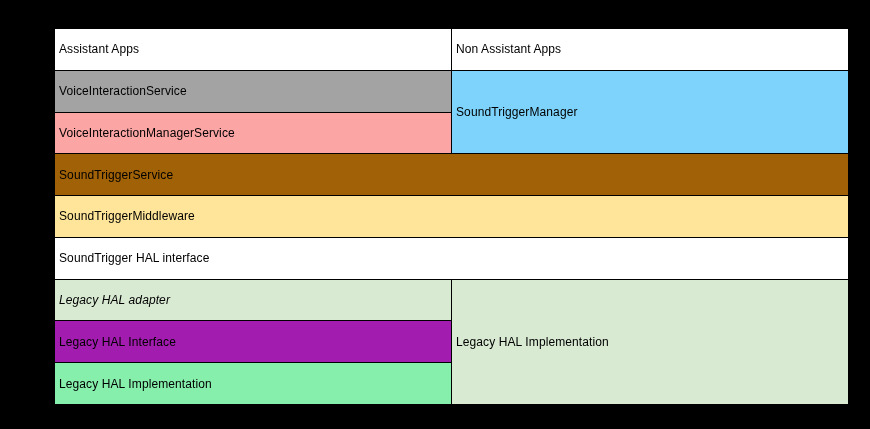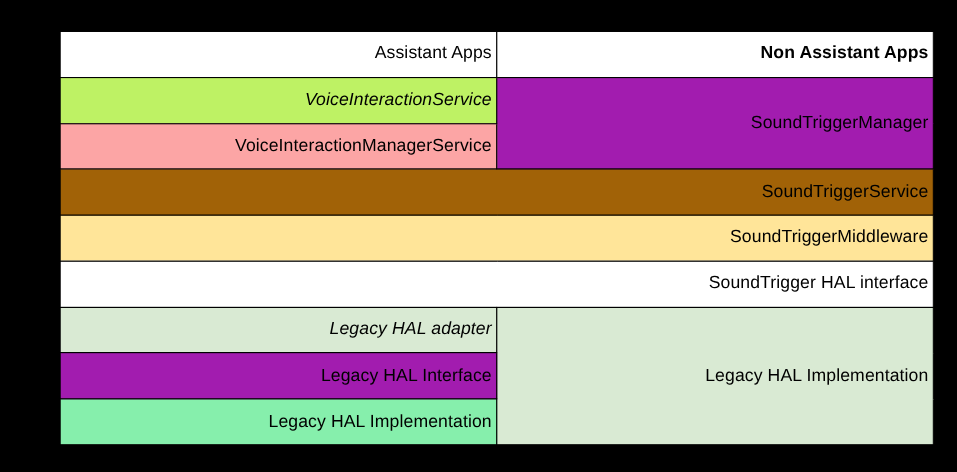--- a/index.html
+++ b/index.html
@@ -25,45 +25,45 @@
     width: 795px;
     height: 376px;
     border-collapse: collapse;
     table-layout: fixed;
   }
   table.stack tr {
     height: 41.77px;
   }
   table.stack td {
     border: 1px solid #000000;
-    text-align: right;
+    text-align: left;
     vertical-align: middle;
-    font-size: 16px;
+    font-size: 12px;
     color: #000000;
     padding: 0 4px;
     letter-spacing: 0.1px;
   }
 </style>
 </head>
 <body style="background: rgb(0, 0, 0);">
 
 <div class="stage">
   <table class="stack">
     <colgroup>
       <col style="width:50%">
       <col style="width:50%">
     </colgroup>
     <tbody>
         <tr>
       <td style="background-color: rgb(255, 255, 255);">Assistant Apps</td>
-      <td style="background-color: rgb(255, 255, 255); font-weight: bold;">Non Assistant Apps</td>
+      <td style="background-color: rgb(255, 255, 255);">Non Assistant Apps</td>
     </tr>
     <tr>
-      <td style="background-color: #bef264; font-style: italic;">VoiceInteractionService</td>
-      <td rowspan="2" style="background-color: #a21caf;">SoundTriggerManager</td>
+      <td style="background-color: #a3a3a3;">VoiceInteractionService</td>
+      <td rowspan="2" style="background-color: #7dd3fc;">SoundTriggerManager</td>
     </tr>
     <tr>
       <td style="background-color: #fca5a5;">VoiceInteractionManagerService</td>
     </tr>
     <tr>
       <td colspan="2" style="background-color: #a16207;">SoundTriggerService</td>
     </tr>
     <tr>
       <td colspan="2" style="background-color: rgb(255, 229, 153); margin-top: 33px;">SoundTriggerMiddleware</td>
     </tr>

